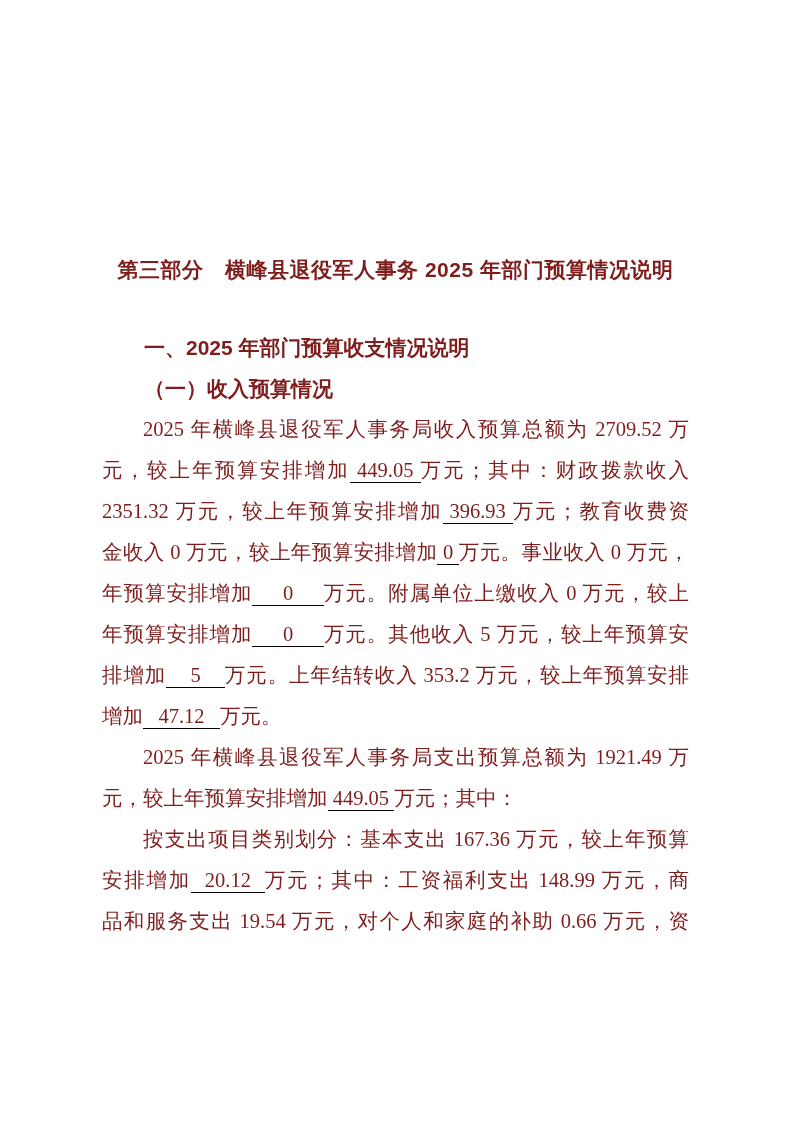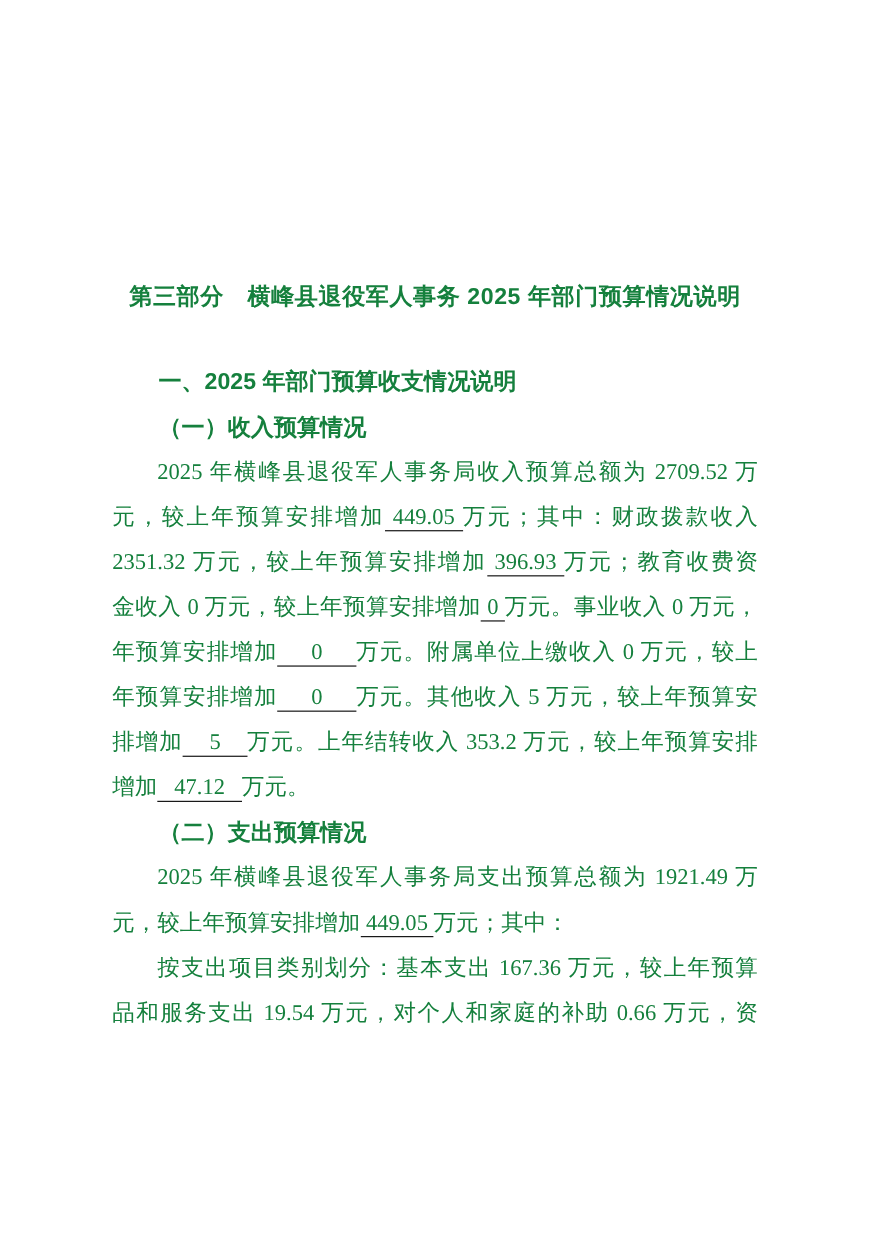--- a/index.html
+++ b/index.html
@@ -14,21 +14,21 @@
     background: #ffffff;
     overflow: hidden;
   }
   .doc {
     padding: 249px 104px 0 102px; 
     width: 587px;
   }
   .line {
     font-family: "Liberation Serif", "DejaVu Serif", serif;
     font-size: 20.5px;
-    color: #15803d;
+    color: #7f1d1d;
     line-height: 41px;
     height: 41px;
     white-space: pre-wrap;
     text-align: justify;
   }
   .line.j {
     text-align-last: justify;
   }
   .title {
     font-family: "Liberation Sans", "DejaVu Sans", sans-serif;
@@ -67,19 +67,19 @@
       <div class="line heading1"><span>一、2025 年部门预算收支情况说明</span></div>
       <div class="line heading2"><span>（一）收入预算情况</span></div>
       <div class="line body-first j"><span>2025 年横峰县退役军人事务局收入预算总额为 2709.52 万</span></div>
       <div class="line body j"><span>元，较上年预算安排增加</span><span class="u"> 449.05 </span><span>万元；其中：财政拨款收入</span></div>
       <div class="line body j"><span>2351.32 万元，较上年预算安排增加</span><span class="u"> 396.93 </span><span>万元；教育收费资</span></div>
       <div class="line body j"><span>金收入 0 万元，较上年预算安排增加</span><span class="u"> 0 </span><span>万元。事业收入 0 万元，</span></div>
       <div class="line body j"><span>年预算安排增加</span><span class="u">     0     </span><span>万元。附属单位上缴收入 0 万元，较上</span></div>
       <div class="line body j"><span>年预算安排增加</span><span class="u">     0     </span><span>万元。其他收入 5 万元，较上年预算安</span></div>
       <div class="line body j"><span>排增加</span><span class="u">    5    </span><span>万元。上年结转收入 353.2 万元，较上年预算安排</span></div>
       <div class="line body"><span>增加</span><span class="u">   47.12   </span><span>万元。</span></div>
-      <div class="line heading2"><span>（二）支出预算情况</span></div>
       <div class="line body-first j"><span>2025 年横峰县退役军人事务局支出预算总额为 1921.49 万</span></div>
       <div class="line body"><span>元，较上年预算安排增加</span><span class="u"> 449.05 </span><span>万元；其中：</span></div>
       <div class="line body-first j"><span>按支出项目类别划分：基本支出 167.36 万元，较上年预算</span></div>
+      <div class="line body j"><span>安排增加</span><span class="u">  20.12  </span><span>万元；其中：工资福利支出 148.99 万元，商</span></div>
       <div class="line body j"><span>品和服务支出 19.54 万元，对个人和家庭的补助 0.66 万元，资</span></div>
     </div>
 </div>
 
 </body></html>

